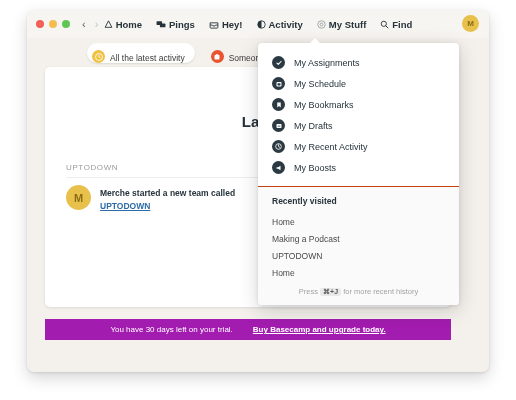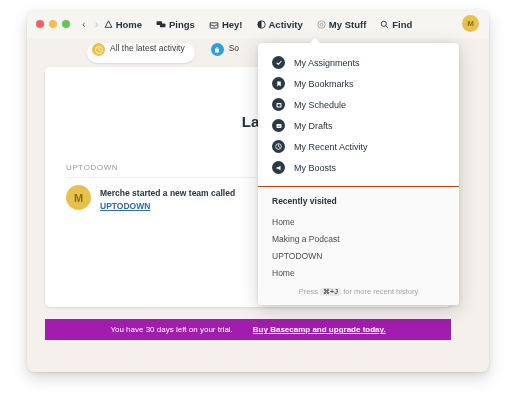--- a/index.html
+++ b/index.html
@@ -85,21 +85,21 @@
 
   
   .pillrow {
     position: absolute;
     left: 60px; top: 33px;
     display: grid;
     grid-template-columns: auto auto;
     gap: 7px 11px;
   }
   .pill {
-    display: flex; align-items: flex-start; gap: 5px;
+    display: flex; align-items: flex-end; gap: 5px;
     height: 20px;
     padding: 0 10px 0 5px;
     border-radius: 11px;
     background: #ffffff;
     box-shadow: 0 1px 2px rgba(0,0,0,0.10);
     font-size: 8.5px;
     color: #3a3a3a;
     white-space: nowrap;
   }
   .pill.flat { background: transparent; box-shadow: none; }
@@ -371,29 +371,20 @@
       <div class="pill">
         <span class="pi" style="background:#f0c040">
           <svg width="8" height="8" viewBox="0 0 16 16">
             <circle cx="8" cy="8" r="7" fill="none" stroke="#fff" stroke-width="1.6"></circle>
             <path d="M8 4.2 V8 L10.6 9.6" stroke="#fff" stroke-width="1.6" fill="none" stroke-linecap="round"></path>
           </svg>
         </span>
         <span>All the latest activity</span>
       </div>
 
-      <div class="pill flat">
-        <span class="pi" style="background:#2d9ee0">
-          <svg width="8" height="8" viewBox="0 0 16 16">
-            <rect x="4" y="5" width="8" height="8" rx="1.2" fill="#fff"></rect>
-            <rect x="5.6" y="3" width="4.8" height="1.6" rx="0.6" fill="#fff"></rect>
-          </svg>
-        </span>
-        <span>So</span>
-      </div>
 
       <div class="pill flat">
         <span class="pi" style="background:#e8542f">
           <svg width="8" height="8" viewBox="0 0 16 16">
             <rect x="3" y="4" width="10" height="9" rx="1.4" fill="#fff"></rect>
             <rect x="5.4" y="2.6" width="5.2" height="2" rx="0.8" fill="#fff"></rect>
           </svg>
         </span>
         <span>Someone's activity</span>
       </div>
@@ -446,34 +437,34 @@
             <svg width="8" height="8" viewBox="0 0 16 16">
               <path d="M4 8.3 L6.6 10.9 L12 5" stroke="#fff" stroke-width="2.2" fill="none" stroke-linecap="round" stroke-linejoin="round"></path>
             </svg>
           </span>
           <span>My Assignments</span>
         </div>
 
         <div class="mitem">
           <span class="micon">
             <svg width="8" height="8" viewBox="0 0 16 16">
-              <path d="M4.5 3 h7 v10 l-3.5 -2.8 L4.5 13 Z" fill="#fff"></path>
-            </svg>
-          </span>
-          <span>My Bookmarks</span>
+              <rect x="3" y="4" width="10" height="9" rx="1.4" fill="#fff"></rect>
+              <rect x="5" y="6.4" width="6" height="4.4" rx="0.8" fill="#2b3a42"></rect>
+            </svg>
+          </span>
+          <span>My Schedule</span>
         </div>
 
         <div class="mitem">
           <span class="micon">
             <svg width="8" height="8" viewBox="0 0 16 16">
-              <rect x="3" y="4" width="10" height="9" rx="1.4" fill="#fff"></rect>
-              <rect x="5" y="6.4" width="6" height="4.4" rx="0.8" fill="#2b3a42"></rect>
-            </svg>
-          </span>
-          <span>My Schedule</span>
+              <path d="M4.5 3 h7 v10 l-3.5 -2.8 L4.5 13 Z" fill="#fff"></path>
+            </svg>
+          </span>
+          <span>My Bookmarks</span>
         </div>
 
         <div class="mitem">
           <span class="micon">
             <svg width="8" height="8" viewBox="0 0 16 16">
               <rect x="3" y="4.2" width="10" height="7.6" rx="1.2" fill="#fff"></rect>
               <rect x="5" y="7.4" width="6" height="1.4" rx="0.6" fill="#2b3a42"></rect>
             </svg>
           </span>
           <span>My Drafts</span>

